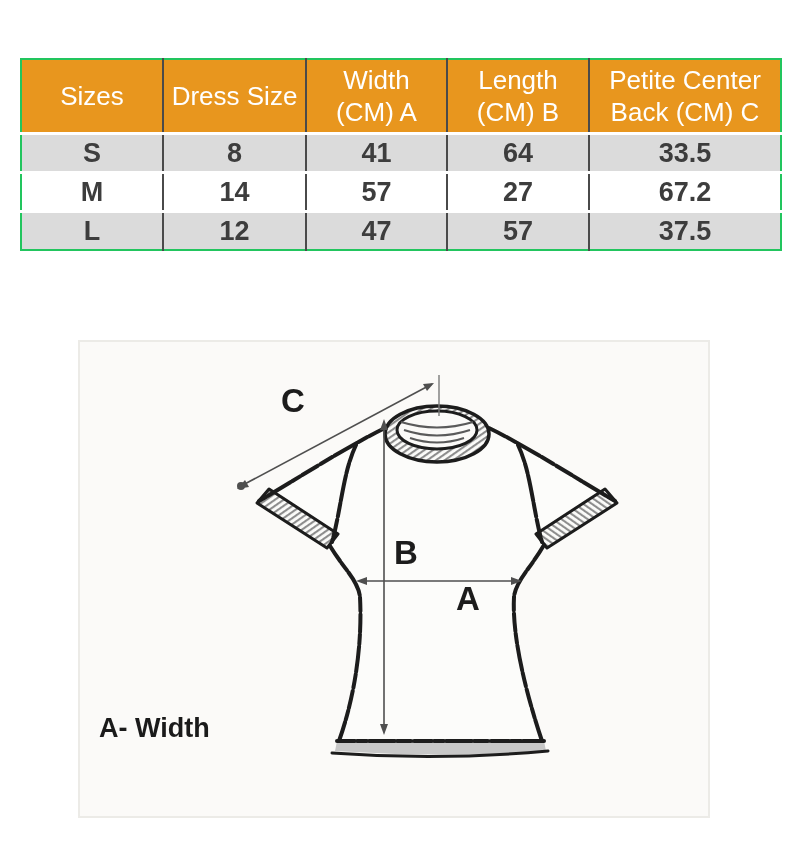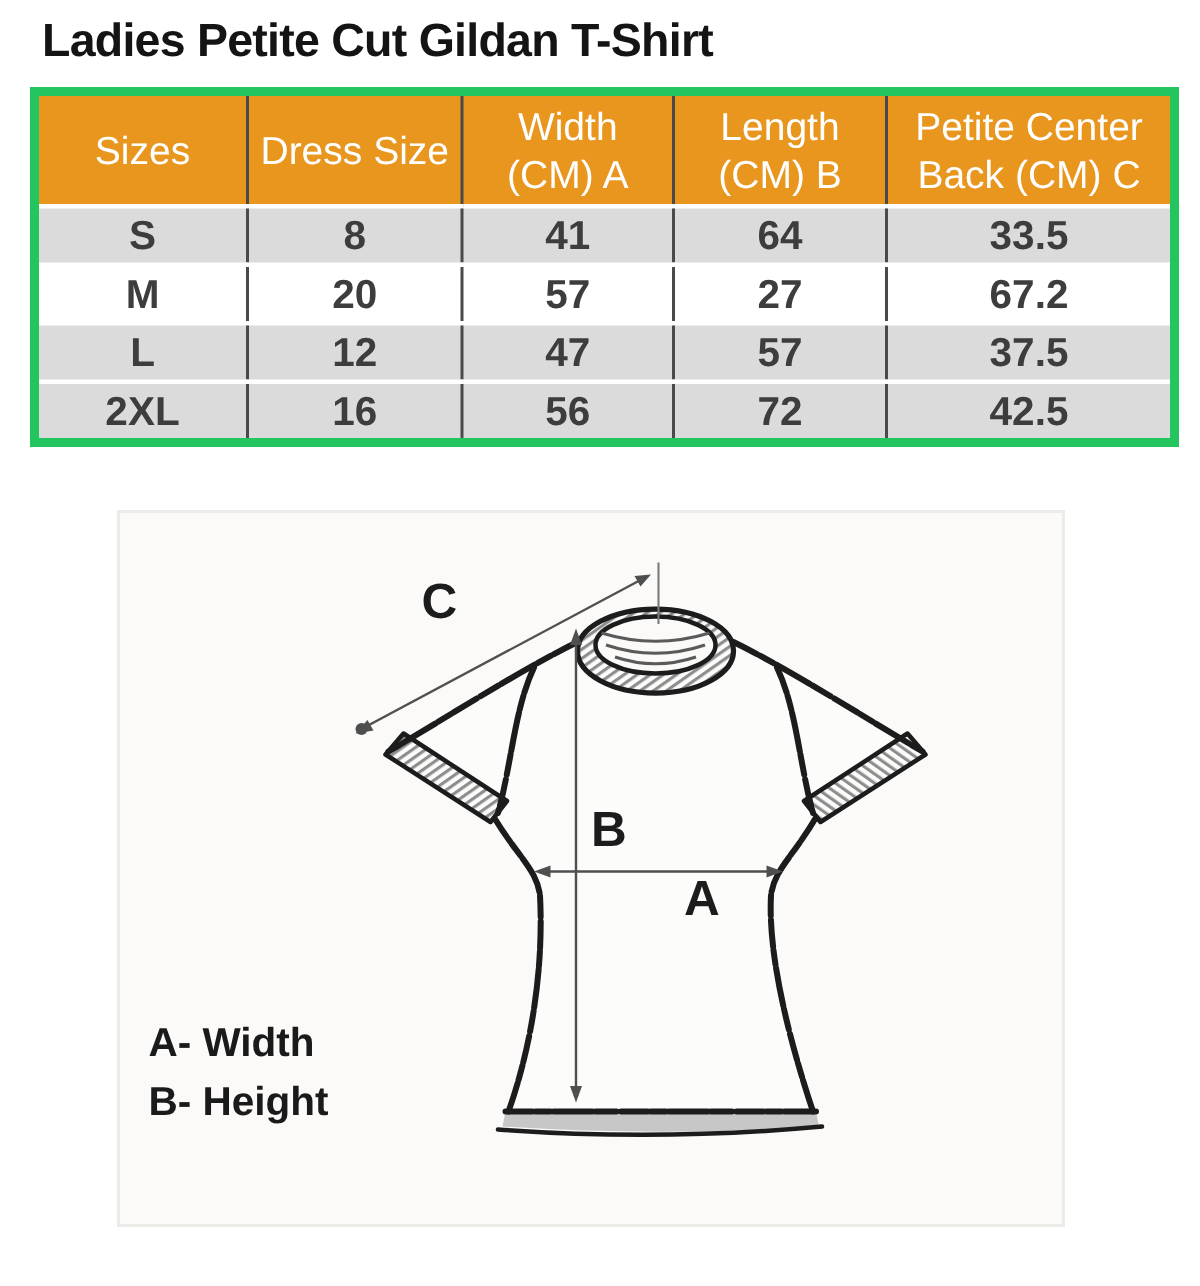--- a/index.html
+++ b/index.html
@@ -1,43 +1,42 @@
 <!DOCTYPE html>
 <html><head>
 <meta charset="utf-8">
 <style>
   html,body{margin:0;padding:0;background:#ffffff;}
   .page{position:relative;width:800px;height:857px;background:#ffffff;overflow:hidden;
         font-family:"Liberation Sans",sans-serif;}
   .title{position:absolute;left:28px;top:9px;margin:0;font-size:31px;font-weight:700;
          color:#141414;letter-spacing:-0.5px;white-space:nowrap;}
   table.sizes{position:absolute;left:20px;top:58px;width:760px;border-collapse:collapse;
-              table-layout:fixed;border:6px solid #22c55e;}
+              table-layout:fixed;border:2px solid #22c55e;}
   table.sizes th{background:#E8961E;color:#ffffff;font-weight:400;font-size:26px;
                  height:72px;text-align:center;vertical-align:middle;padding:0;
                  border-left:2px solid #4a4a4a;line-height:32px;white-space:nowrap;}
   table.sizes th:first-child, table.sizes td:first-child{border-left:none;}
   table.sizes td{height:36px;text-align:center;vertical-align:middle;font-size:27px;
                  font-weight:700;color:#3d3d3d;padding:0;border-left:2px solid #4a4a4a;
                  border-top:3px solid #ffffff;background:#ffffff;line-height:30px;}
   table.sizes tr.alt td{background:#DBDBDB;}
   .hl:empty{display:none;}
   .panel{position:absolute;left:78px;top:340px;width:632px;height:478px;
          background:#FBFAF8;border:2px solid #ECEBE7;box-sizing:border-box;}
   .panel svg{position:absolute;left:0;top:0;}
-  .legend{position:absolute;left:19px;top:334px;font-size:27px;font-weight:700;
+  .legend{position:absolute;left:19px;top:367px;font-size:27px;font-weight:700;
           color:#1a1a1a;line-height:39px;white-space:nowrap;}
   .svg-label{font-family:"Liberation Sans",sans-serif;font-size:33px;font-weight:700;fill:#1c1c1c;}
 </style>
 </head>
 <body>
 
 <div class="page">
 
-  <h1 class="title">Ladies Petite Cut Gildan T-Shirt</h1>
 
   <table class="sizes">
     <colgroup>
       <col style="width:142px">
         <col style="width:143px">
         <col style="width:141px">
       <col style="width:142px">
         <col style="width:192px">
     </colgroup>
     <thead>
@@ -67,38 +66,31 @@
     <tbody>
       <tr class="alt">
         <td>S</td>
         <td>8</td>
         <td>41</td>
         <td>64</td>
         <td>33.5</td>
       </tr>
       <tr>
         <td>M</td>
-        <td>20</td>
+        <td>14</td>
         <td>57</td>
         <td>27</td>
         <td>67.2</td>
       </tr>
       <tr class="alt">
         <td>L</td>
         <td>12</td>
         <td>47</td>
         <td>57</td>
         <td>37.5</td>
-      </tr>
-      <tr class="alt">
-        <td>2XL</td>
-        <td>16</td>
-        <td>56</td>
-        <td>72</td>
-        <td>42.5</td>
       </tr>
     </tbody>
   </table>
 
   <div class="panel">
     <svg width="628" height="474" viewBox="0 0 628 474" aria-hidden="true">
       <defs>
         <pattern id="rib" width="5" height="5" patternUnits="userSpaceOnUse" patternTransform="rotate(55)">
           <line x1="1" y1="0" x2="1" y2="5" stroke="#8d8d8d" stroke-width="2.2"></line>
         </pattern>
@@ -152,17 +144,16 @@
         <polygon points="442,239 431,235 431,243" stroke="none"></polygon>
       </g>
 
       <text class="svg-label" x="213" y="70" text-anchor="middle">C</text>
       <text class="svg-label" x="314" y="222" text-anchor="start">B</text>
       <text class="svg-label" x="388" y="268" text-anchor="middle">A</text>
     </svg>
 
     <div class="legend">
       <div>A- Width</div>
-      <div>B- Height</div>
     </div>
   </div>
 
 </div>
 
 </body></html>

